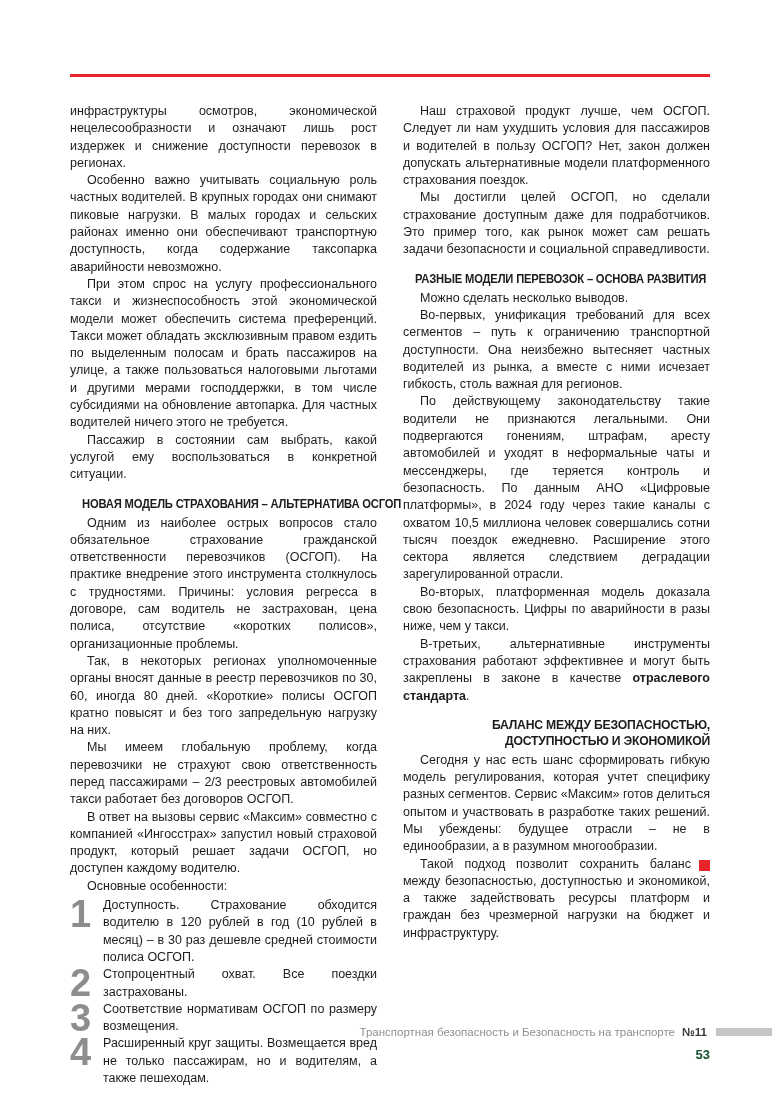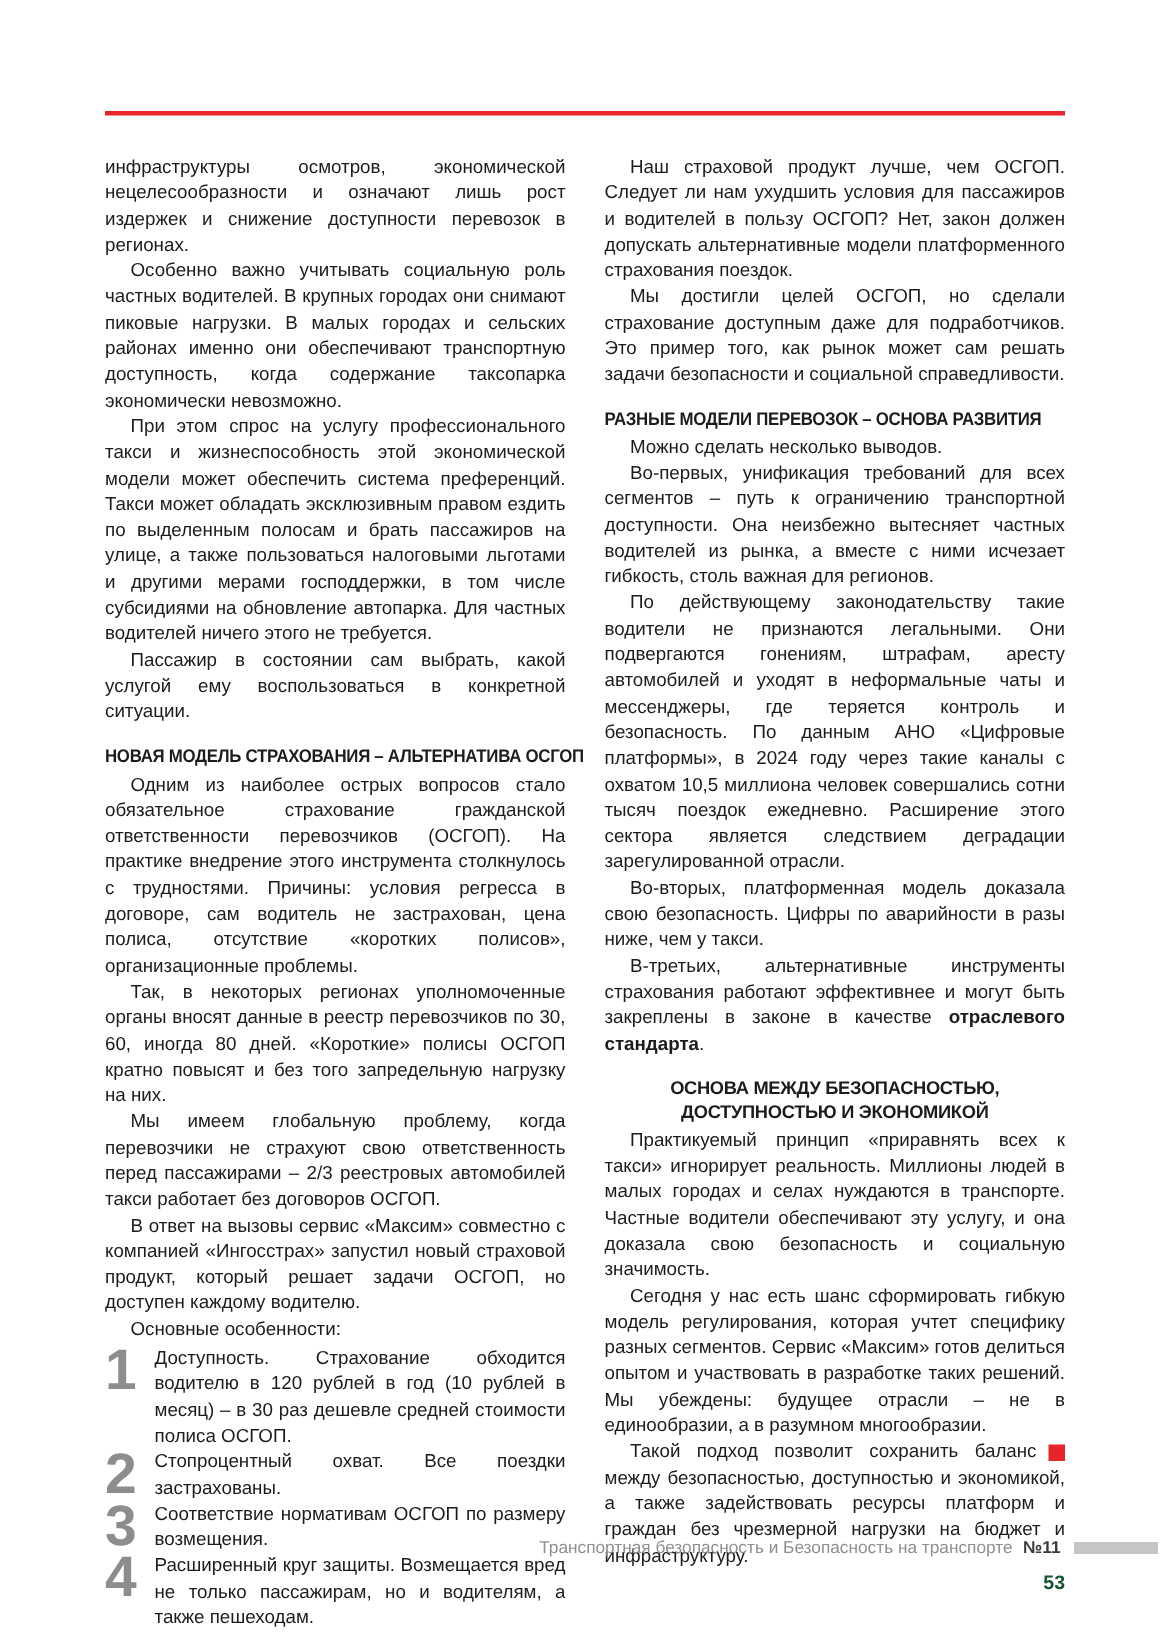--- a/index.html
+++ b/index.html
@@ -41,22 +41,22 @@
   .col p {
     margin: 0;
   }
   .col p.indent {
     text-indent: 17px;
   }
   .section-heading {
     font-weight: bold;
     font-size: 12.2px;
     line-height: 16px;
-    margin: 12px 0 3px 0;
-    text-align: center;
+    margin: 12px 0 3px 12px;
+    text-align: right;
     letter-spacing: -0.2px;
   }
   .section-heading .condense {
     display: inline-block;
     white-space: nowrap;
     transform: scaleX(0.92);
     transform-origin: left center;
   }
   .features {
     margin-top: 2px;
@@ -123,21 +123,21 @@
 <body>
 
 <div class="page">
 
   <div class="top-rule"></div>
 
   <div class="columns">
 
     <div class="col">
       <p>инфраструктуры осмотров, экономической нецелесообразности и означают лишь рост издержек и снижение доступности перевозок в регионах.</p>
-      <p class="indent">Особенно важно учитывать социальную роль частных водителей. В крупных городах они снимают пиковые нагрузки. В малых городах и сельских районах именно они обеспечивают транспортную доступность, когда содержание таксопарка экономически невозможно.</p>
+      <p class="indent">Особенно важно учитывать социальную роль частных водителей. В крупных городах они снимают пиковые нагрузки. В малых городах и сельских районах именно они обеспечивают транспортную доступность, когда содержание таксопарка аварийности невозможно.</p>
       <p class="indent">При этом спрос на услугу профессионального такси и жизнеспособность этой экономической модели может обеспечить система преференций. Такси может обладать эксклюзивным правом ездить по выделенным полосам и брать пассажиров на улице, а также пользоваться налоговыми льготами и другими мерами господдержки, в том числе субсидиями на обновление автопарка. Для частных водителей ничего этого не требуется.</p>
       <p class="indent">Пассажир в состоянии сам выбрать, какой услугой ему воспользоваться в конкретной ситуации.</p>
 
       <div class="section-heading">
         <span class="condense">НОВАЯ МОДЕЛЬ СТРАХОВАНИЯ – АЛЬТЕРНАТИВА ОСГОП</span>
       </div>
 
       <p class="indent">Одним из наиболее острых вопросов стало обязательное страхование гражданской ответственности перевозчиков (ОСГОП). На практике внедрение этого инструмента столкнулось с трудностями. Причины: условия регресса в договоре, сам водитель не застрахован, цена полиса, отсутствие «коротких полисов», организационные проблемы.</p>
       <p class="indent">Так, в некоторых регионах уполномоченные органы вносят данные в реестр перевозчиков по 30, 60, иногда 80 дней. «Короткие» полисы ОСГОП кратно повысят и без того запредельную нагрузку на них.</p>
       <p class="indent">Мы имеем глобальную проблему, когда перевозчики не страхуют свою ответственность перед пассажирами – 2/3 реестровых автомобилей такси работает без договоров ОСГОП.</p>
@@ -173,24 +173,23 @@
       </div>
 
       <p class="indent">Можно сделать несколько выводов.</p>
       <p class="indent">Во-первых, унификация требований для всех сегментов – путь к ограничению транспортной доступности. Она неизбежно вытесняет частных водителей из рынка, а вместе с ними исчезает гибкость, столь важная для регионов.</p>
       <p class="indent">По действующему законодательству такие водители не признаются легальными. Они подвергаются гонениям, штрафам, аресту автомобилей и уходят в неформальные чаты и мессенджеры, где теряется контроль и безопасность. По данным АНО «Цифровые платформы», в 2024 году через такие каналы с охватом 10,5 миллиона человек совершались сотни тысяч поездок ежедневно. Расширение этого сектора является следствием деградации зарегулированной отрасли.</p>
       <p class="indent">Во-вторых, платформенная модель доказала свою безопасность. Цифры по аварийности в разы ниже, чем у такси.</p>
 
       <p class="indent"><span>В-третьих, альтернативные инструменты страхования работают эффективнее и могут быть закреплены в законе в качестве </span><b>отраслевого стандарта</b><span>.</span></p>
 
       <div class="section-heading">
-        <span>ОСНОВА МЕЖДУ БЕЗОПАСНОСТЬЮ, ДОСТУПНОСТЬЮ И ЭКОНОМИКОЙ</span>
-      </div>
-
-      <p class="indent">Практикуемый принцип «приравнять всех к такси» игнорирует реальность. Миллионы людей в малых городах и селах нуждаются в транспорте. Частные водители обеспечивают эту услугу, и она доказала свою безопасность и социальную значимость.</p>
+        <span>БАЛАНС МЕЖДУ БЕЗОПАСНОСТЬЮ, ДОСТУПНОСТЬЮ И ЭКОНОМИКОЙ</span>
+      </div>
+
       <p class="indent">Сегодня у нас есть шанс сформировать гибкую модель регулирования, которая учтет специфику разных сегментов. Сервис «Максим» готов делиться опытом и участвовать в разработке таких решений. Мы убеждены: будущее отрасли – не в единообразии, а в разумном многообразии.</p>
       <p class="indent"><span class="end-marker"></span><span>Такой подход позволит сохранить баланс между безопасностью, доступностью и экономикой, а также задействовать ресурсы платформ и граждан без чрезмерной нагрузки на бюджет и инфраструктуру.</span></p>
     </div>
 
   </div>
 
   <div class="footer">
     <span class="footer-title">Транспортная безопасность и Безопасность на транспорте</span>
     <span class="footer-issue">№11</span>
     <span class="footer-bar"></span>

